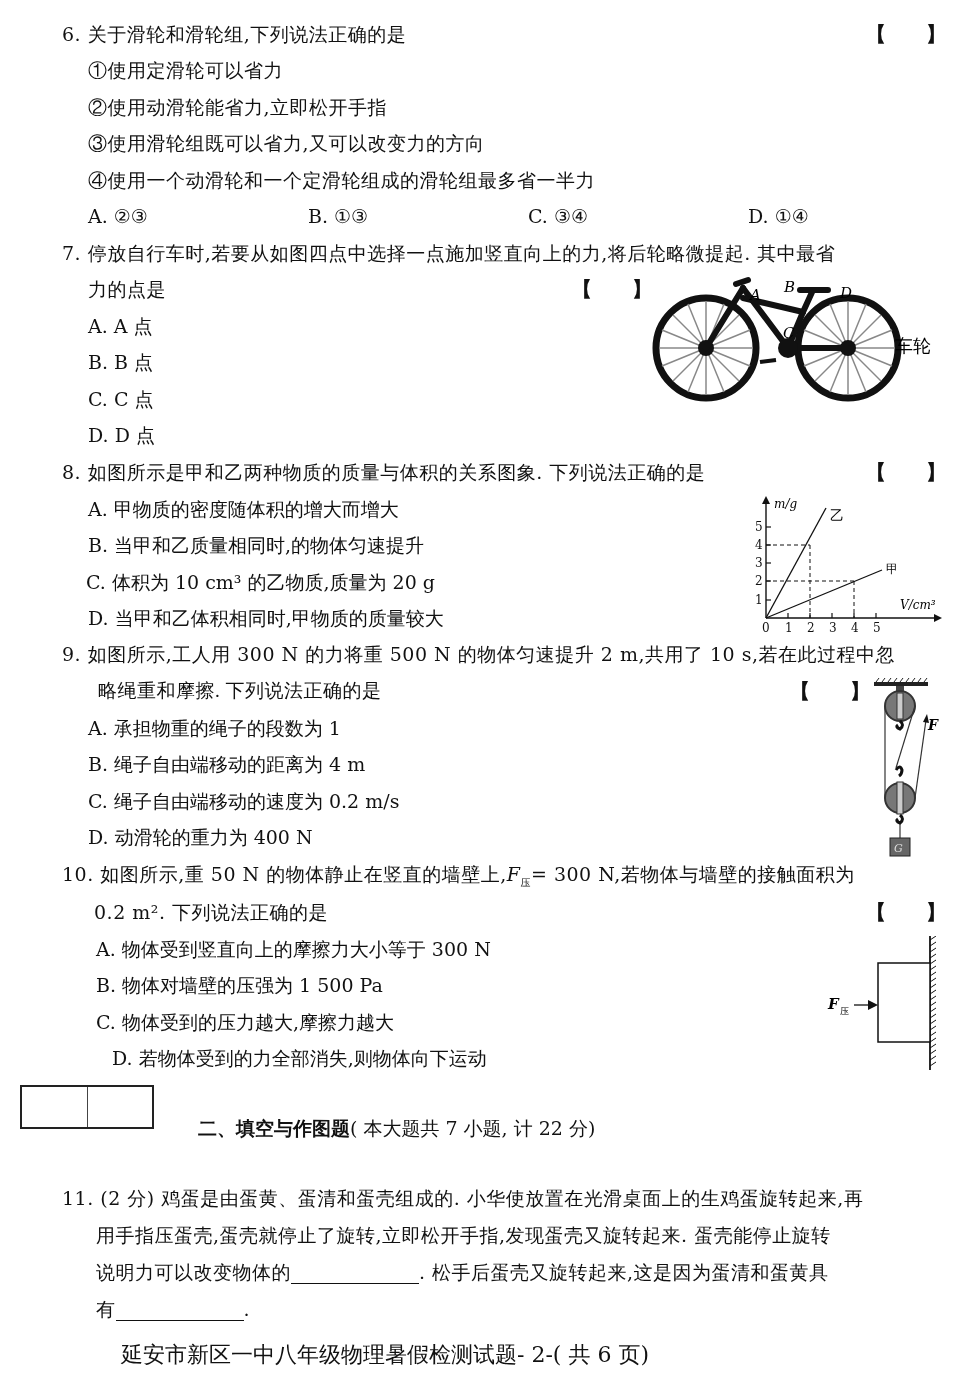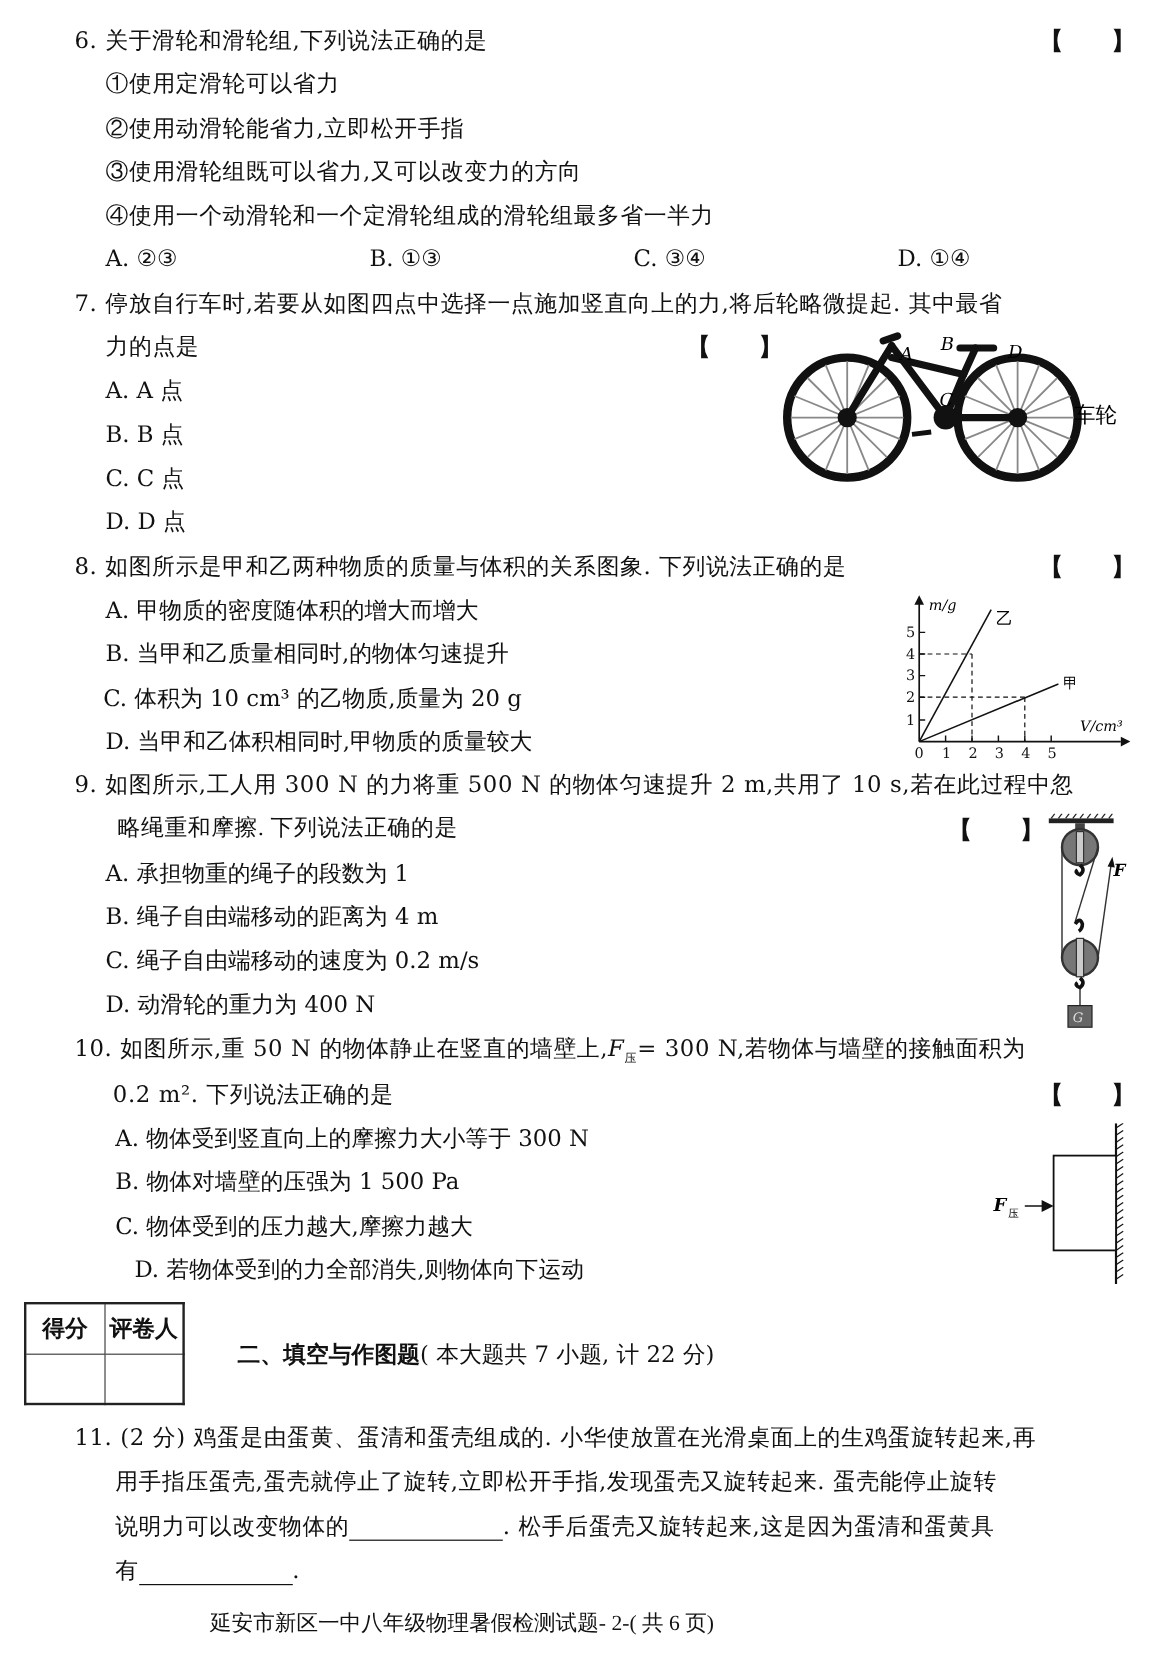--- a/index.html
+++ b/index.html
@@ -5,21 +5,21 @@
   * { margin:0; padding:0; box-sizing:border-box; }
   body { width:958px; height:1381px; background:#fff; color:#111; font-family:"DejaVu Serif","Liberation Serif",serif; position:relative; overflow:hidden; }
   .line { position:absolute; font-size:19px; line-height:24px; white-space:nowrap; letter-spacing:0.5px; }
   .bracket { position:absolute; font-size:20px; font-weight:bold; line-height:24px; font-family:"DejaVu Sans",sans-serif; }
   .opt { position:absolute; font-size:19px; line-height:24px; white-space:nowrap; }
   .blank { display:inline-block; border-bottom:1.5px solid #111; height:20px; vertical-align:bottom; }
   .score-table { position:absolute; left:20px; top:1085px; border-collapse:collapse; border:2px solid #222; }
   .score-table td { border:1.5px solid #444; width:66px; height:42px; text-align:center; font-size:19px; font-weight:bold; font-family:"DejaVu Sans",sans-serif; }
   .section-title { position:absolute; left:198px; top:1116px; font-size:19px; white-space:nowrap; }
   .section-title b { font-family:"DejaVu Sans",sans-serif; }
-  .footer { position:absolute; left:0; width:770px; top:1340px; text-align:center; font-size:18px;font-family:Liberation Serif, serif; }
+  .footer { position:absolute; left:0; width:770px; top:1340px; text-align:center; font-size:22px; }
   svg text { font-family:"DejaVu Serif","Liberation Serif",serif; }
   sub { font-size:10px; }
 </style>
 </head>
 <body>
 
 <div class="line" style="left:62px;top:22px;">
   <span>6.</span>
   <span>关于滑轮和滑轮组,下列说法正确的是</span>
 </div>
@@ -229,24 +229,20 @@
   </g>
   <rect x="60" y="27" width="52" height="79" fill="#fff" stroke="#111" stroke-width="1.5"></rect>
   <line x1="36" y1="69" x2="52" y2="69" stroke="#111" stroke-width="1.3"></line>
   <polygon points="50,64 60,69 50,74" fill="#111"></polygon>
   <text x="10" y="73" font-size="15" font-style="italic" font-weight="bold">F</text>
   <text x="22" y="78" font-size="9">压</text>
 </svg>
 
 <table class="score-table">
   <tbody>
-      <tr>
-    <td>得分</td>
-    <td>评卷人</td>
-  </tr>
   <tr>
     <td></td>
     <td></td>
   </tr>
 </tbody>
   </table>
 <div class="section-title">
   <b>二、填空与作图题</b><span>( 本大题共 7 小题, 计 22 分)</span>
 </div>
 

